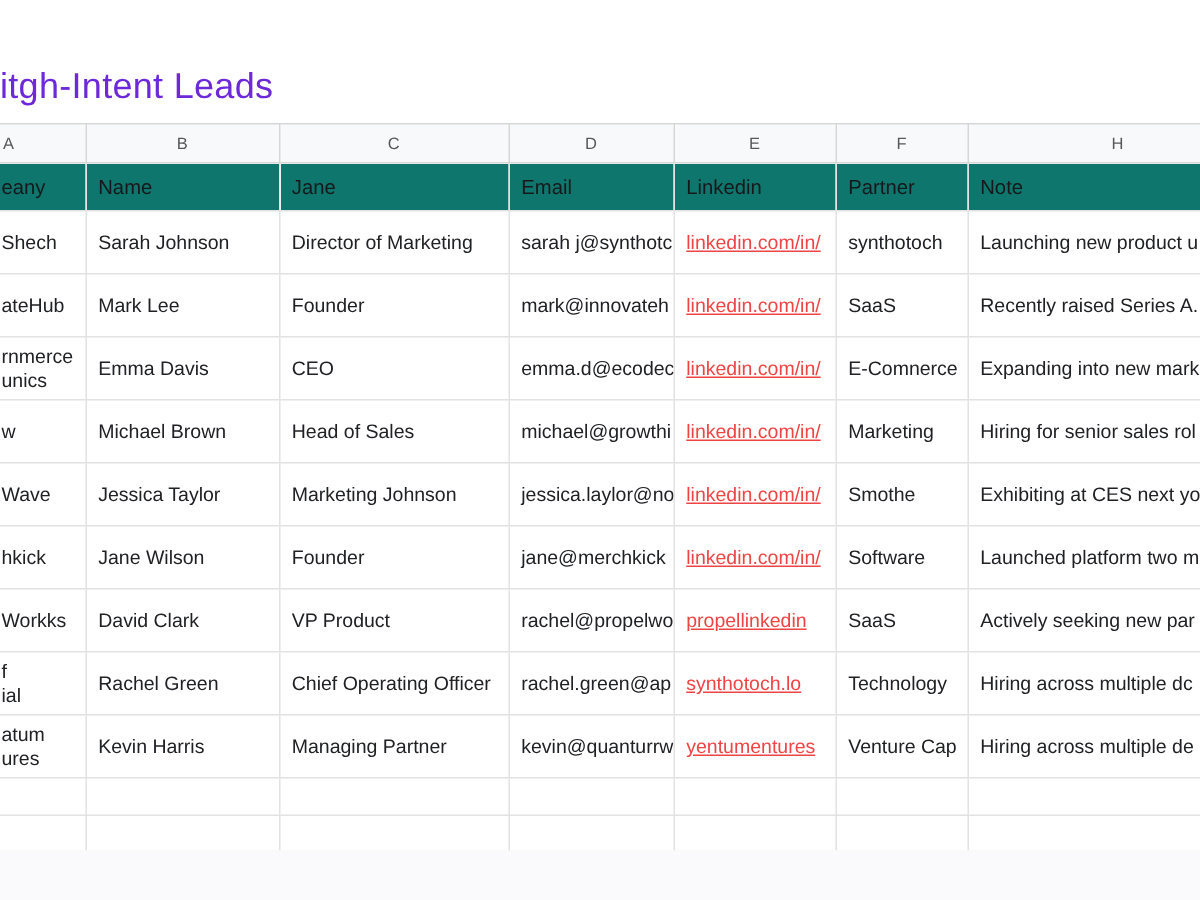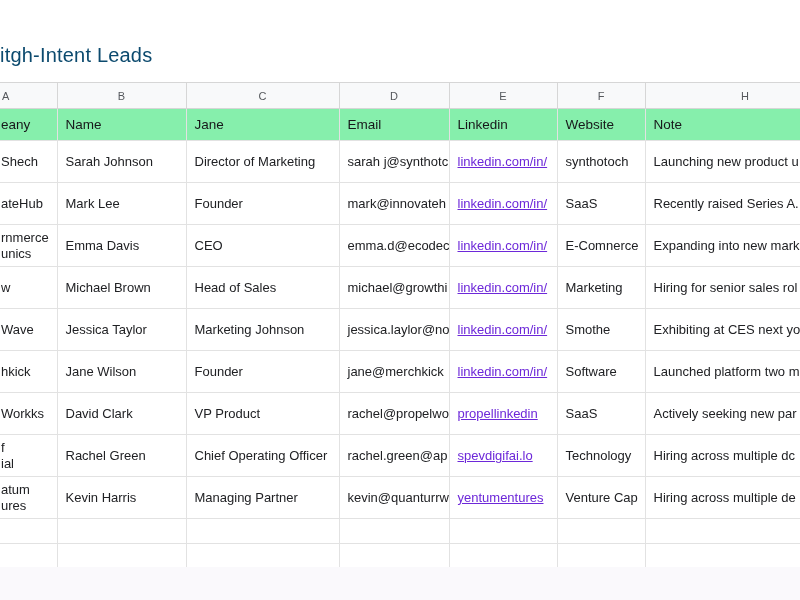--- a/index.html
+++ b/index.html
@@ -1,42 +1,42 @@
 <!DOCTYPE html>
 <html><head>
 <meta charset="utf-8">
 <style>
   * { margin:0; padding:0; box-sizing:border-box; }
   html,body { width:800px; height:600px; overflow:hidden; background:#ffffff;
               font-family:"Liberation Sans","DejaVu Sans",sans-serif; }
   .page { position:relative; width:800px; height:600px; background:#ffffff; }
 
-  .doc-title { position:absolute; top:44px; left:0px; font-size:20px; font-weight:500;
-               color:#0c4a6e; letter-spacing:.2px; white-space:nowrap; }
+  .doc-title { position:absolute; top:44px; left:0px; font-size:24px; font-weight:500;
+               color:#6d28d9; letter-spacing:.2px; white-space:nowrap; }
 
   .sheet-wrap { position:absolute; top:82px; left:0; width:800px; height:485px; overflow:hidden; }
   table.sheet { border-collapse:collapse; table-layout:fixed; width:845px; }
   td { border:1px solid #e2e2e2; vertical-align:middle; overflow:hidden; }
   td.first { border-left:none; }
 
   tr.letters td { height:26px; background:#f8f9fa; border-color:#d6d6d6;
                   font-size:11px; color:#55585c; text-align:center; }
   tr.letters td.first { text-align:left; padding-left:2px; }
 
-  tr.colhead td { height:32px; background:#86efac; font-size:13.5px; color:#17181a;
+  tr.colhead td { height:32px; background:#0f766e; font-size:13.5px; color:#17181a;
                   padding-left:8px; white-space:nowrap; }
   tr.colhead td.first { padding-left:1px; }
 
   tr.datarow td { height:42px; font-size:13px; color:#202124; padding-left:8px;
                   white-space:nowrap; }
   tr.datarow td.first { padding-left:1px; white-space:pre-line; line-height:16px; }
   tr.empty1 td { height:25px; }
   tr.empty2 td { height:24px; }
 
-  a.cell-link { color:#6d28d9; text-decoration:underline; cursor:pointer; }
+  a.cell-link { color:#ef4444; text-decoration:underline; cursor:pointer; }
 
   .below-strip { position:absolute; top:567px; left:0; width:800px; height:33px;
                  background:#faf9fc; }
 </style>
 </head>
 <body>
 
 <div class="page">
 
   <div class="doc-title">itgh-Intent Leads</div>
@@ -63,21 +63,21 @@
         <td>F</td>
         <td>H</td>
       </tr>
 
       <tr class="colhead">
         <td class="first">eany</td>
         <td>Name</td>
         <td>Jane</td>
         <td>Email</td>
         <td>Linkedin</td>
-        <td>Website</td>
+        <td>Partner</td>
         <td>Note</td>
       </tr>
 
       <tr class="datarow">
         <td class="first">Shech</td>
         <td>Sarah Johnson</td>
         <td>Director of Marketing</td>
         <td>sarah j@synthotc</td>
         <td><a class="cell-link">linkedin.com/in/</a></td>
         <td>synthotoch</td>
@@ -144,21 +144,21 @@
         <td>SaaS</td>
         <td>Actively seeking new par</td>
       </tr>
 
       <tr class="datarow">
         <td class="first">f
 ial</td>
         <td>Rachel Green</td>
         <td>Chief Operating Officer</td>
         <td>rachel.green@ap</td>
-        <td><a class="cell-link">spevdigifai.lo</a></td>
+        <td><a class="cell-link">synthotoch.lo</a></td>
         <td>Technology</td>
         <td>Hiring across multiple dc</td>
       </tr>
 
       <tr class="datarow">
         <td class="first">atum
 ures</td>
         <td>Kevin Harris</td>
         <td>Managing Partner</td>
         <td>kevin@quanturrw</td>

